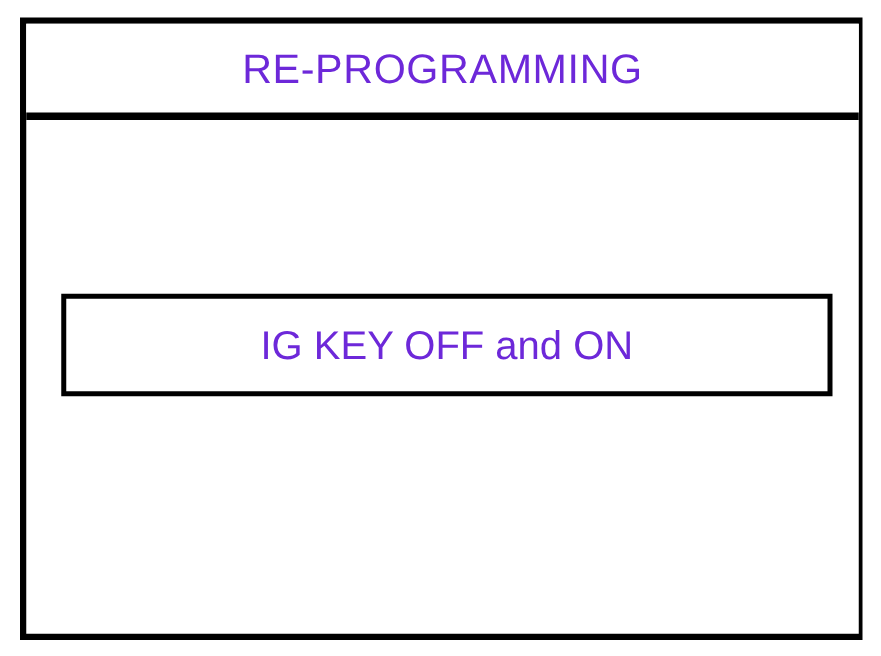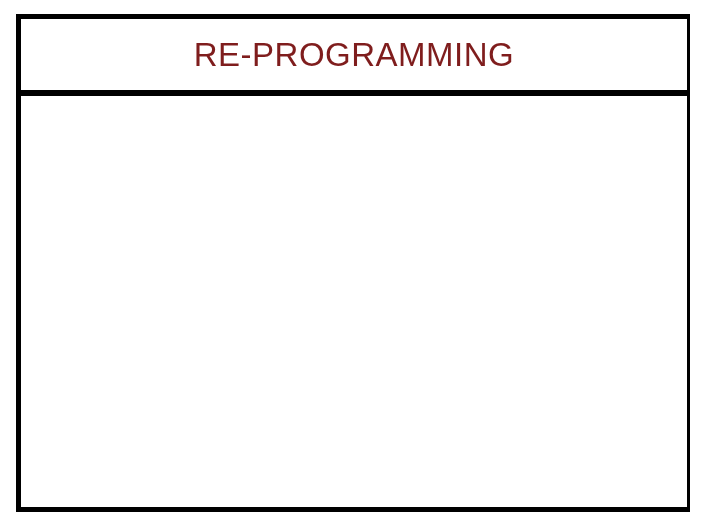--- a/index.html
+++ b/index.html
@@ -6,21 +6,21 @@
     margin: 0;
     padding: 0;
     background: #ffffff;
   }
   .screen {
     position: relative;
     width: 690px;
     height: 525px;
     background: #ffffff;
     font-family: "Liberation Sans", sans-serif;
-    color: #7f1d1d;
+    color: #6d28d9;
     overflow: hidden;
   }
   .frame {
     position: absolute;
     left: 16px;
     top: 14px;
     width: 676px;
     height: 498px;
     border: 5px solid #000000;
     box-sizing: border-box;
@@ -65,14 +65,17 @@
   }
 </style>
 </head>
 <body>
 
 <div class="screen">
   <div class="frame">
     <div class="title-bar">
       <span class="title-text">RE-PROGRAMMING</span>
     </div>
+    <div class="message-box">
+      <span class="message-text">IG KEY OFF and ON</span>
+    </div>
   </div>
 </div>
 
 </body></html>

